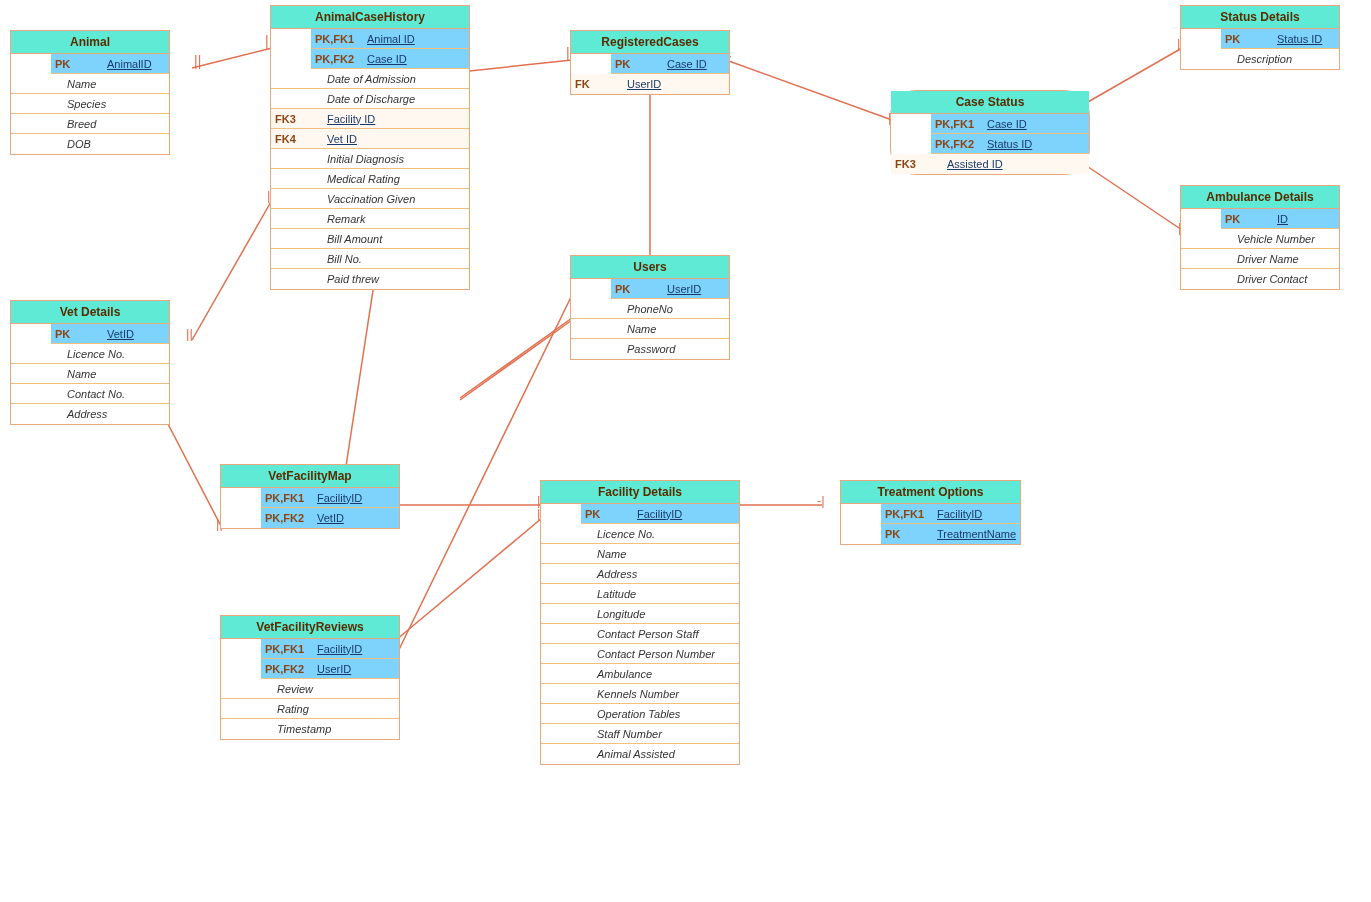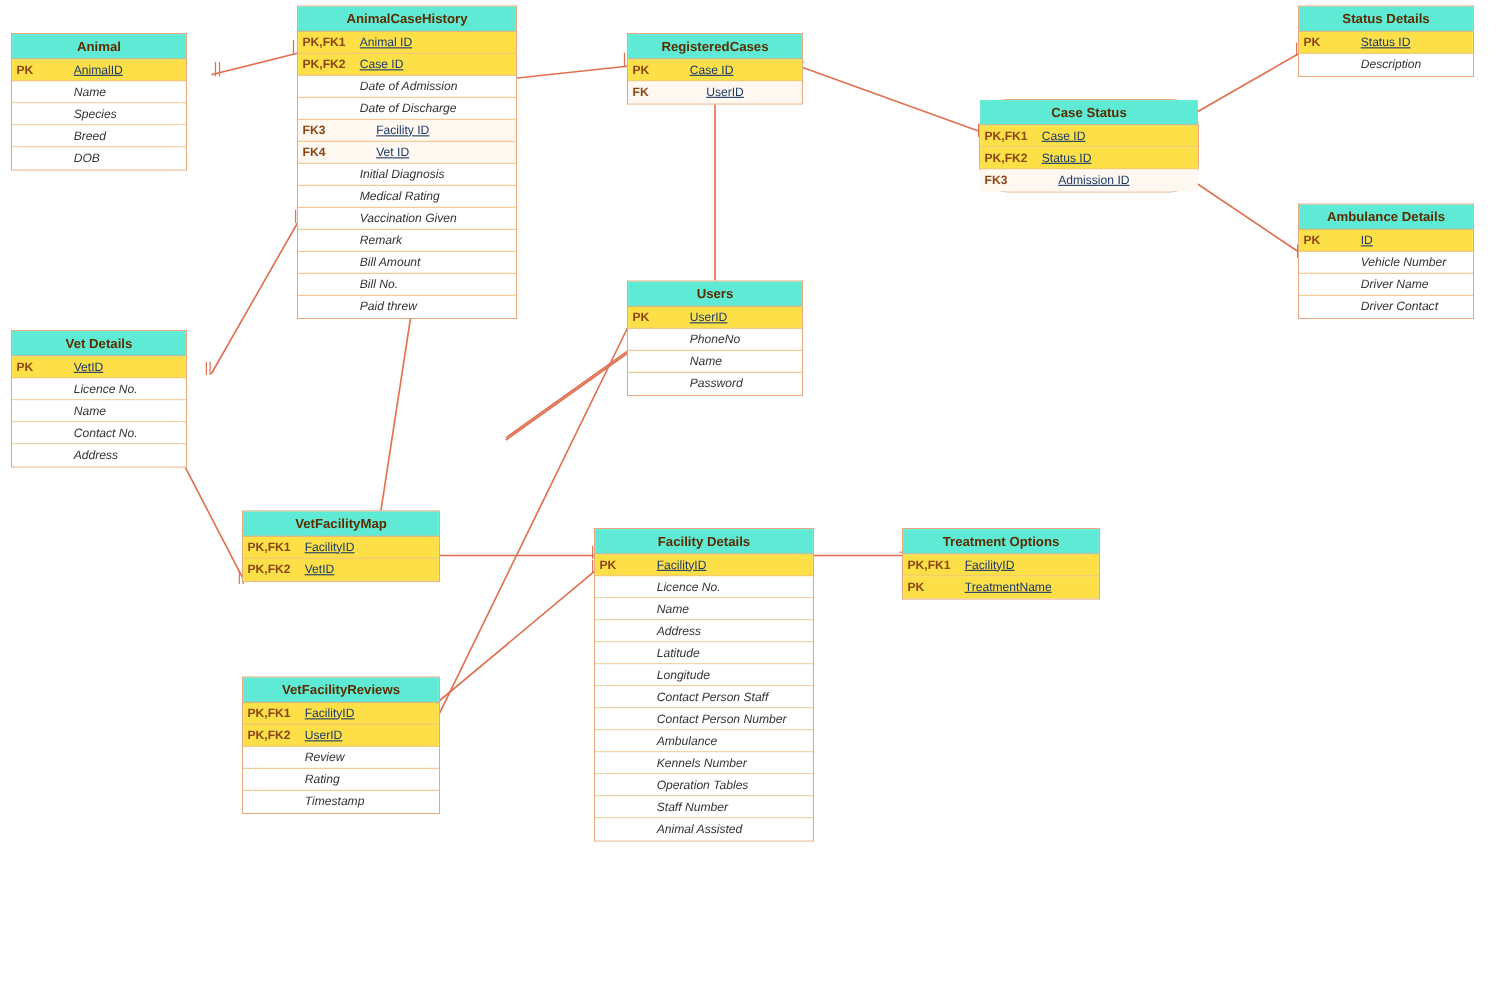--- a/index.html
+++ b/index.html
@@ -62,22 +62,22 @@
       color: #1a3a6b;
       text-decoration: underline;
       font-size: 11px;
       padding-left: 4px;
     }
     .row-field-plain {
       color: #333;
       font-size: 11px;
       padding-left: 52px;
     }
-    .row-pk { background: #fde047; }
-    .row-fk { background: #fff8f0; gap: 15px; }
+    .row-pk { background: #7dd3fc; margin-left: 40px; }
+    .row-fk { background: #fff8f0; }
     .row-normal { background: #fff; font-style: italic; }
   </style>
 </head>
 <body>
 
 <div class="diagram-container">
 
   <svg class="connectors">
 
     <line x1="192" y1="68" x2="272" y2="48" stroke="#e07050" stroke-width="1.5"></line>
@@ -323,21 +323,21 @@
       <span class="row-field-plain">Operation Tables</span>
     </div>
     <div class="entity-row row-normal">
       <span class="row-field-plain">Staff Number</span>
     </div>
     <div class="entity-row row-normal">
       <span class="row-field-plain">Animal Assisted</span>
     </div>
   </div>
 
-  <div class="entity" style="left:820px; top:480px; min-width:180px;">
+  <div class="entity" style="left:840px; top:480px; min-width:180px;">
     <div class="entity-header">Treatment Options</div>
     <div class="entity-row row-pk">
       <span class="row-key">PK,FK1</span>
       <span class="row-field">FacilityID</span>
     </div>
     <div class="entity-row row-pk">
       <span class="row-key">PK</span>
       <span class="row-field">TreatmentName</span>
     </div>
   </div>
@@ -347,21 +347,21 @@
     <div class="entity-row row-pk">
       <span class="row-key">PK,FK1</span>
       <span class="row-field">Case ID</span>
     </div>
     <div class="entity-row row-pk">
       <span class="row-key">PK,FK2</span>
       <span class="row-field">Status ID</span>
     </div>
     <div class="entity-row row-fk">
       <span class="row-key">FK3</span>
-      <span class="row-field">Admission ID</span>
+      <span class="row-field">Assisted ID</span>
     </div>
   </div>
 
   <div class="entity" style="left:1180px; top:5px; min-width:160px;">
     <div class="entity-header">Status Details</div>
     <div class="entity-row row-pk">
       <span class="row-key">PK</span>
       <span class="row-field">Status ID</span>
     </div>
     <div class="entity-row row-normal">

